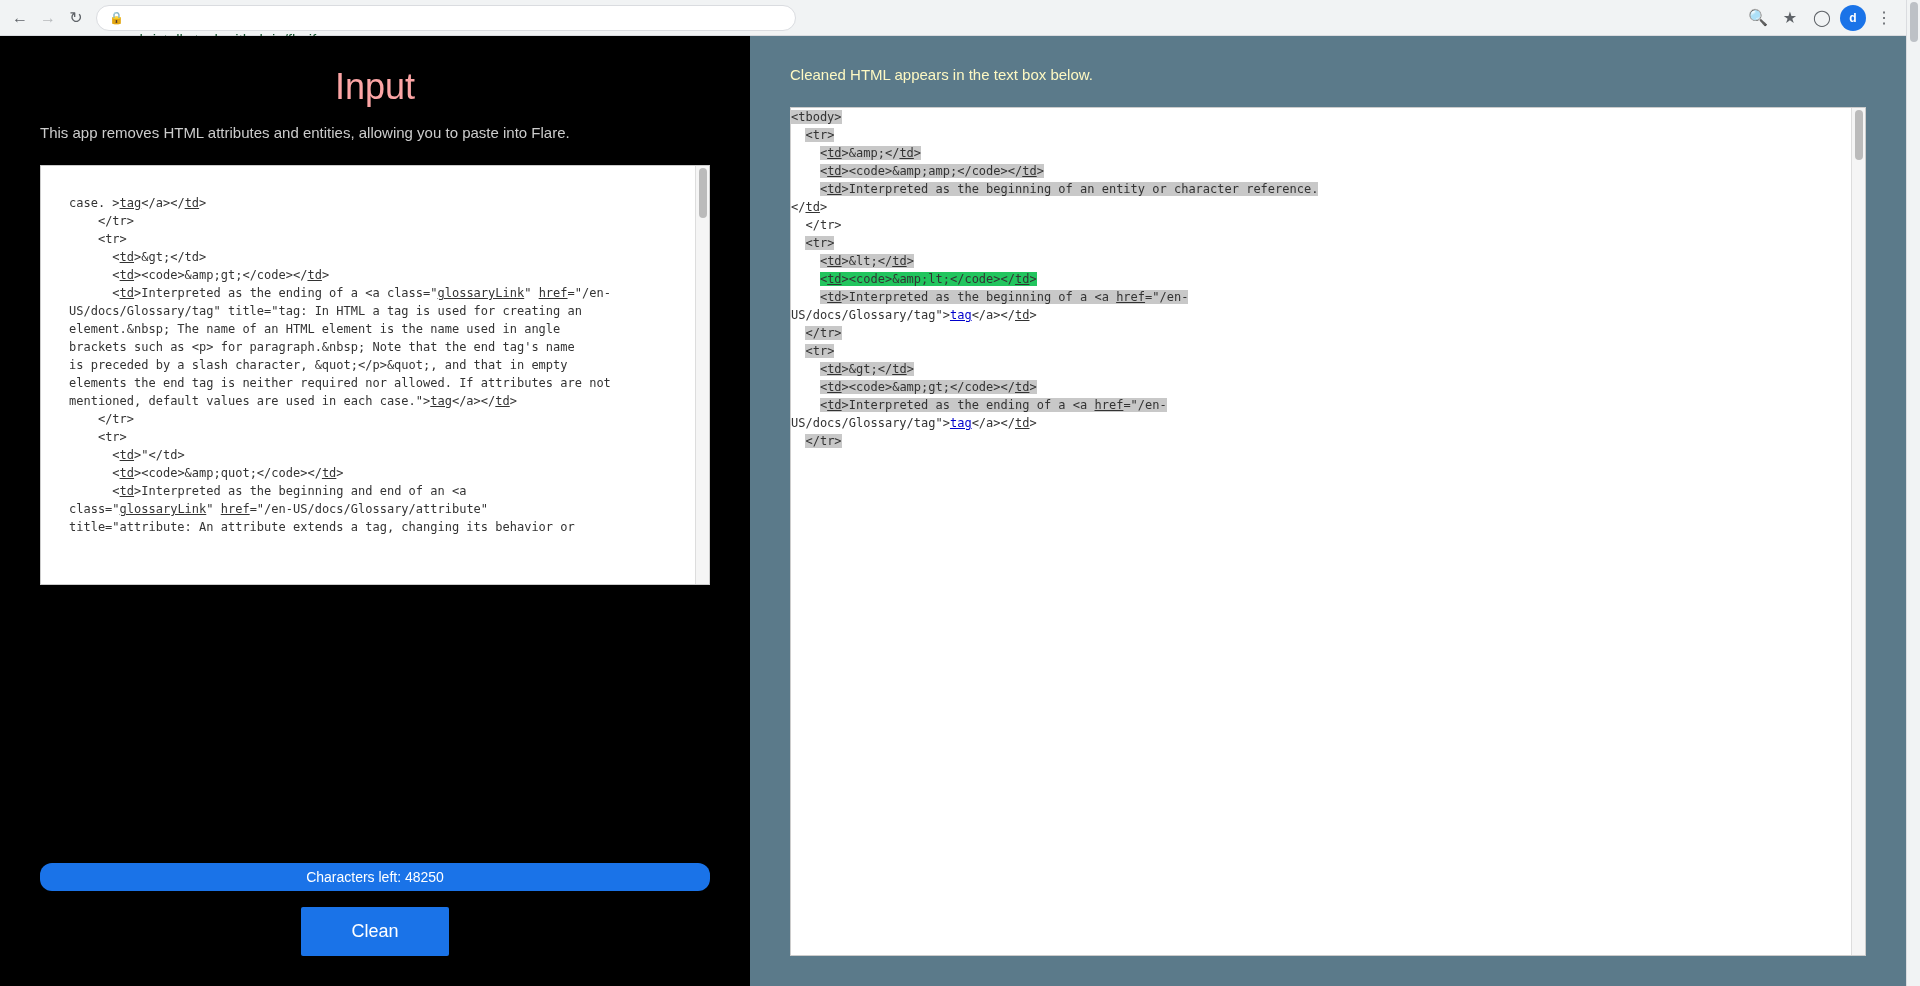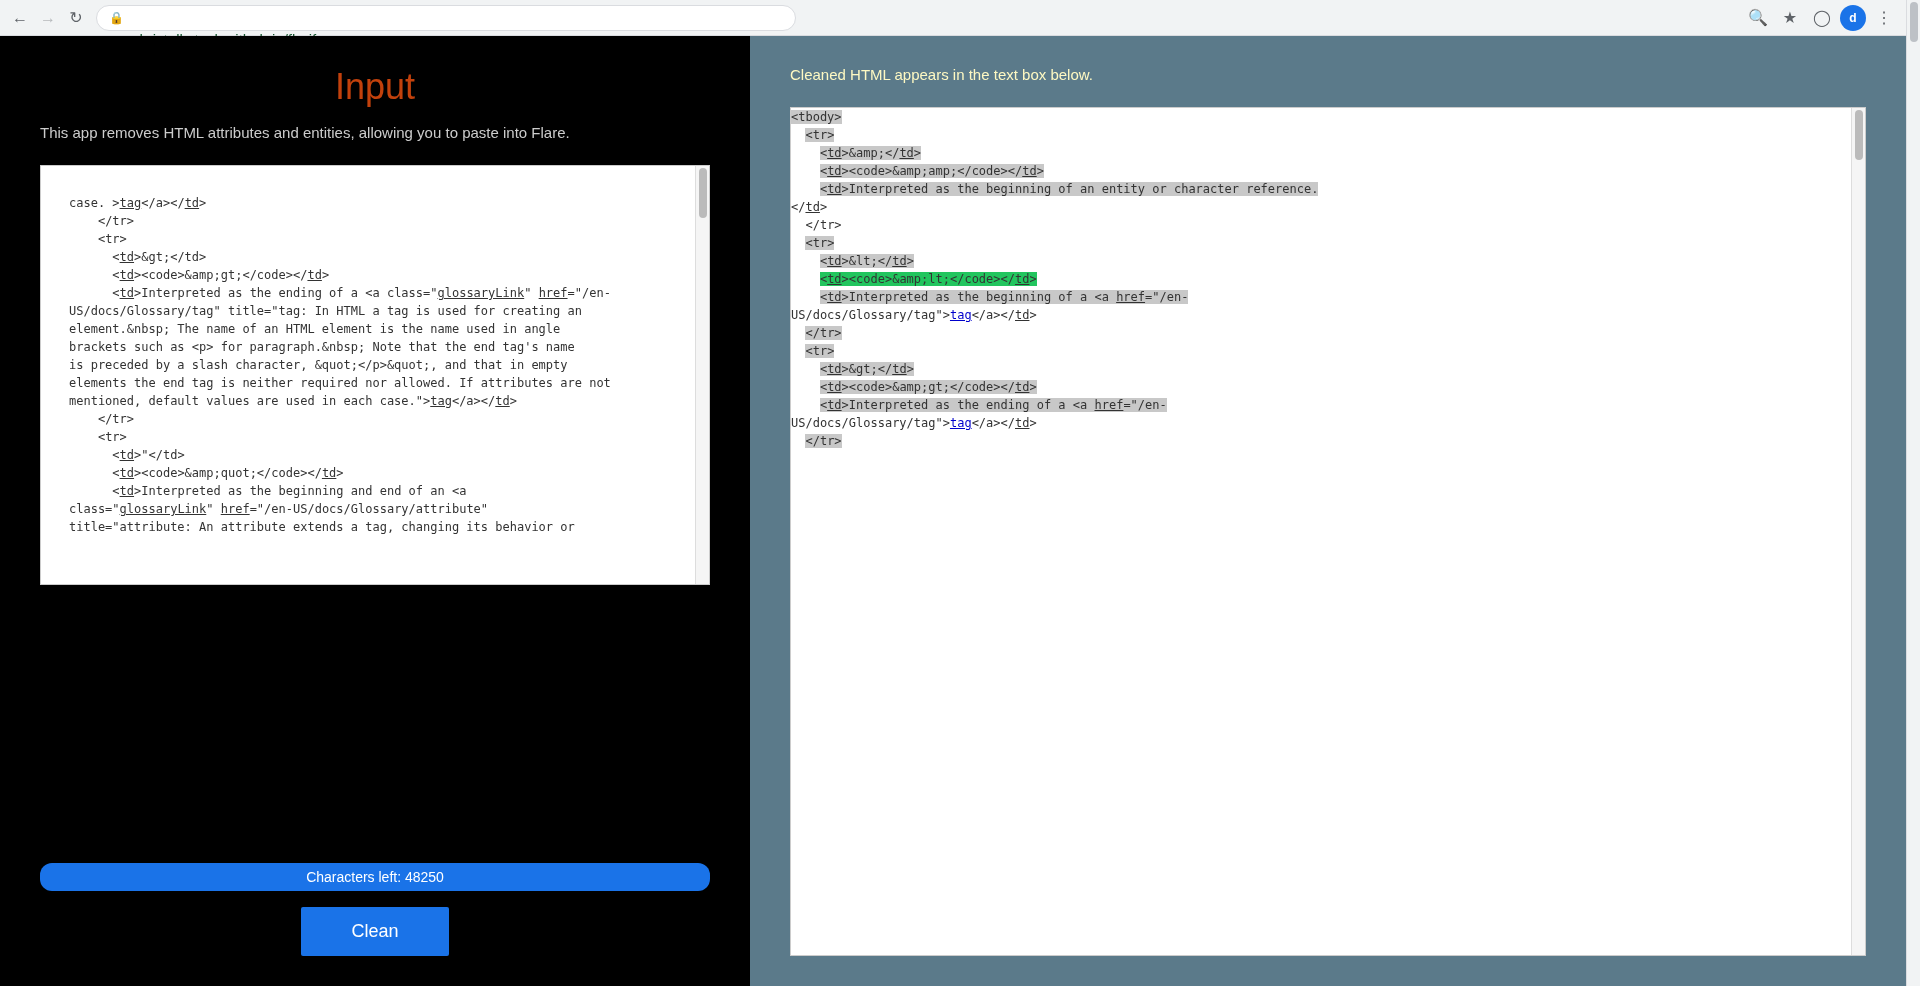--- a/index.html
+++ b/index.html
@@ -111,21 +111,21 @@
 
     
     .left-panel {
       width: 750px;
       background: #000;
       display: flex;
       flex-direction: column;
       padding: 30px 40px 30px 40px;
     }
     .panel-title {
-      color: #c2410c;
+      color: #fca5a5;
       font-size: 36px;
       font-weight: 300;
       text-align: center;
       margin-bottom: 16px;
     }
     .panel-desc {
       color: #ccc;
       font-size: 15px;
       margin-bottom: 24px;
     }

